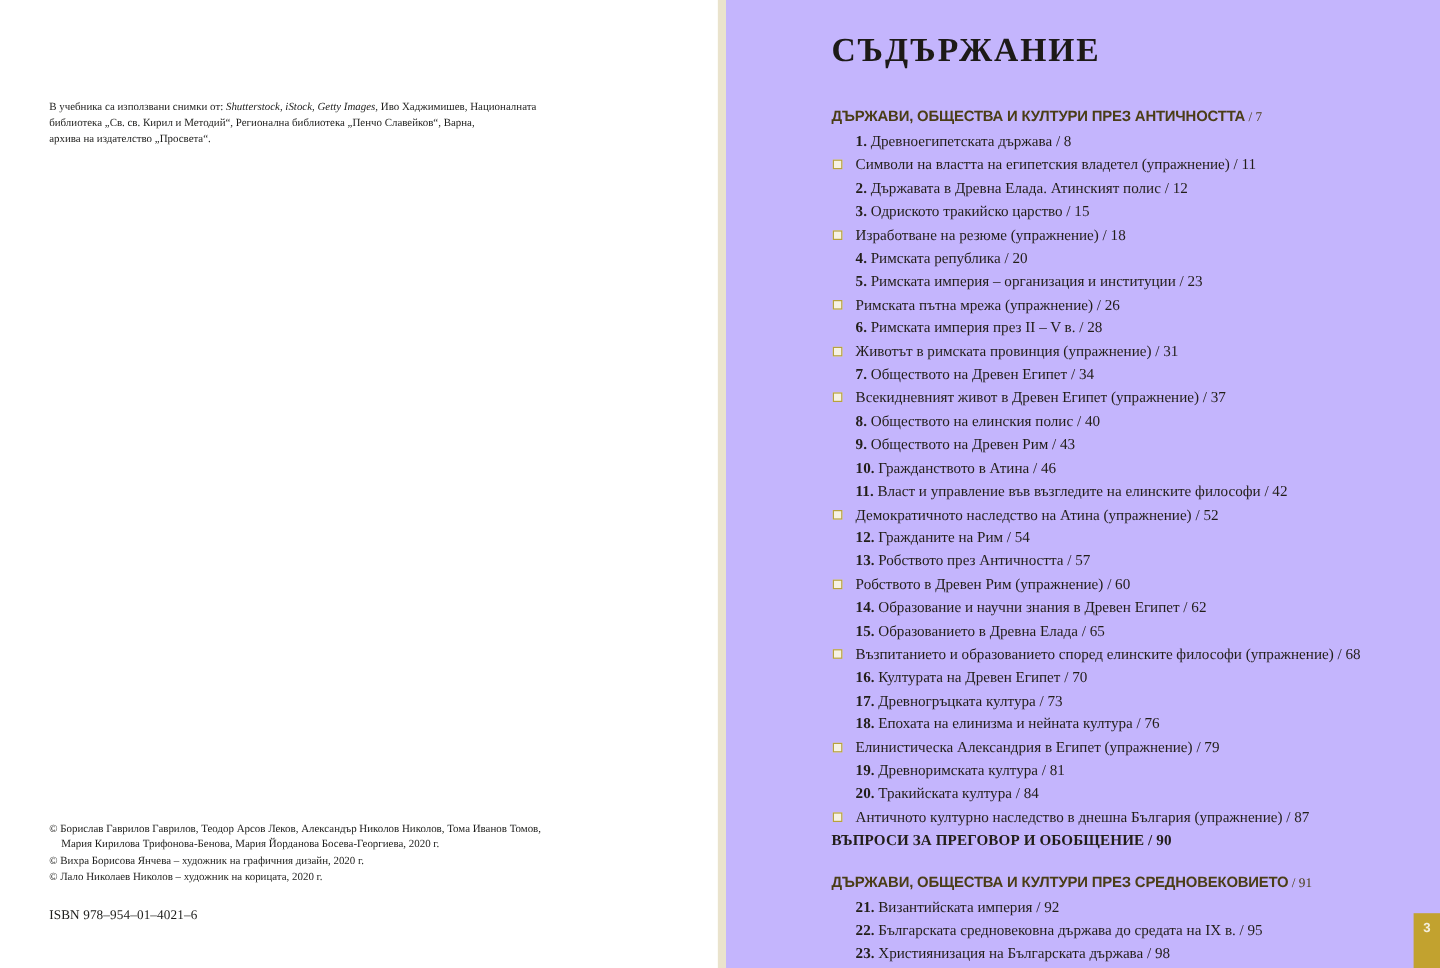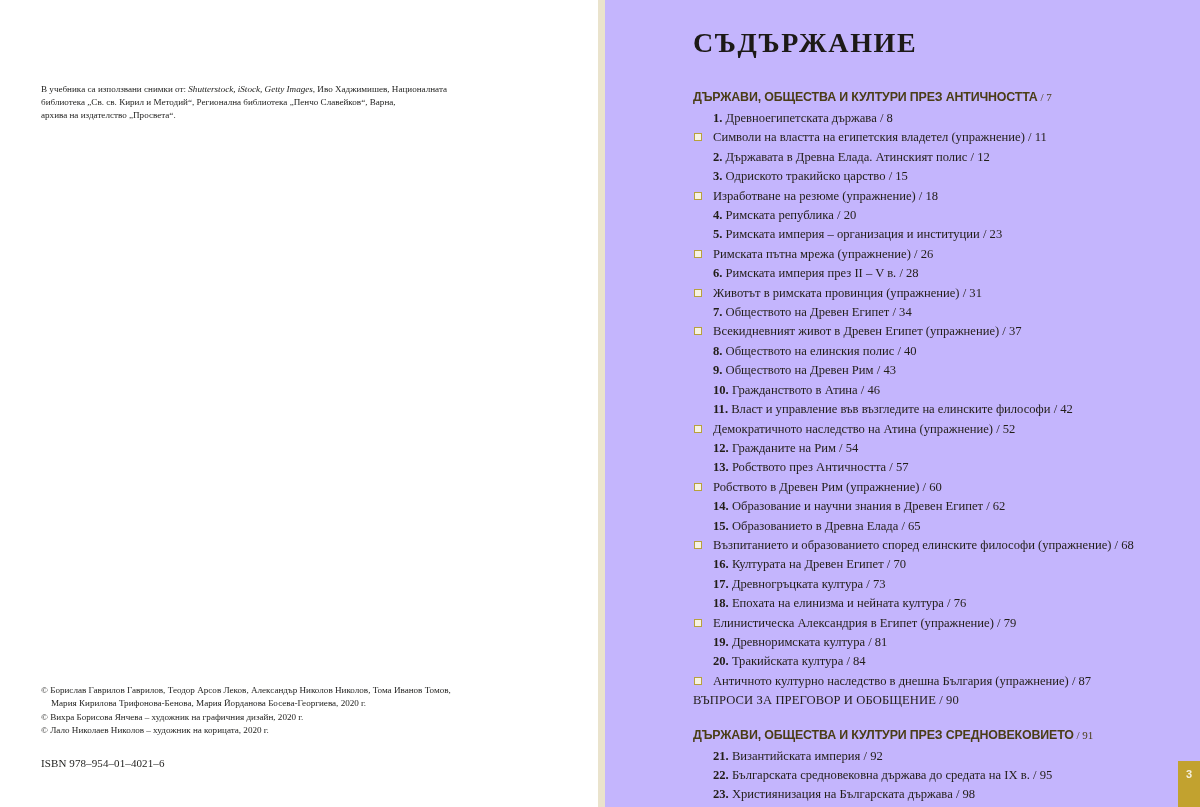--- a/index.html
+++ b/index.html
@@ -133,20 +133,21 @@
     width: 8px;
     height: 8px;
     border: 1.4px solid #b8a23c;
     background: #f6f2e3;
     box-sizing: border-box;
     display: inline-block;
   }
   .entry.plain {
     padding-left: 0px;
     letter-spacing: 0.1px;
+    font-weight: bold;
   }
   .entry .pg { }
 
   .part-gap { height: 17px; }
 
   
   .page-tab {
     position: absolute;
     right: 0px;
     bottom: 0px;

